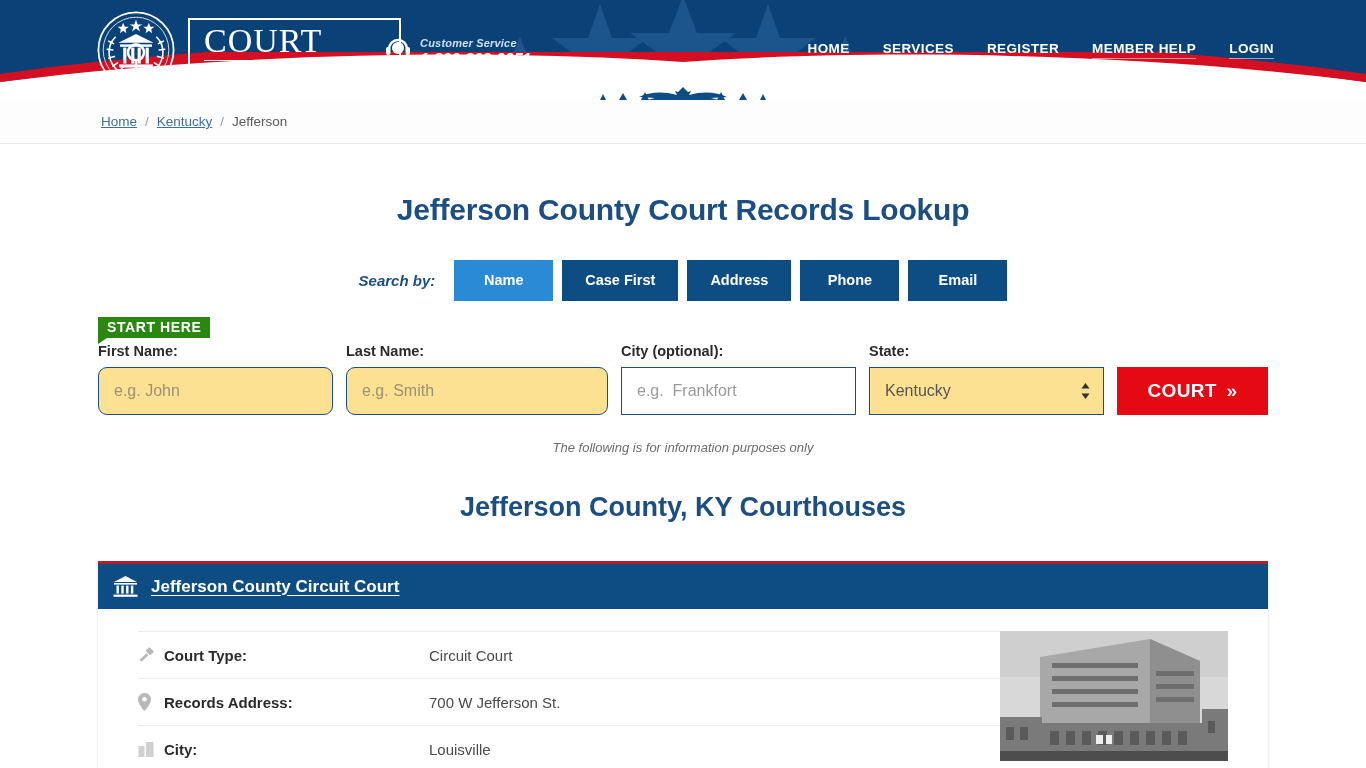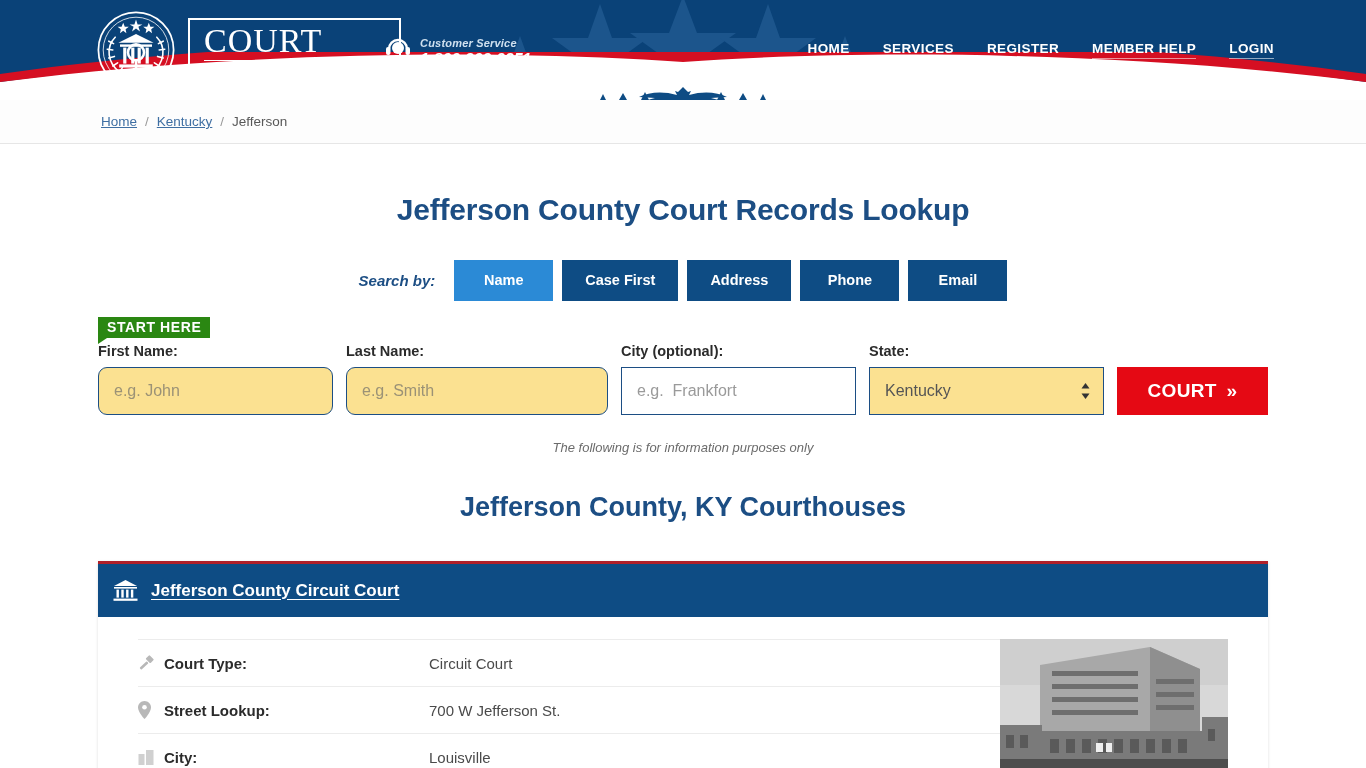--- a/index.html
+++ b/index.html
@@ -166,21 +166,21 @@
   }
 
   
   .card {
     margin:38px 98px 0 98px;
     border-top:3px solid #b02029;
     background:#ffffff;
     box-shadow:0 1px 3px rgba(0,0,0,.13);
   }
   .card-head {
-    background:#0e4c84; height:53px;
+    background:#0e4c84; height:45px;
     display:flex; align-items:center; gap:13px;
     padding-left:15px;
   }
   .bank-icon { width:25px; height:25px; flex:0 0 25px; }
   .card-head a {
     color:#ffffff; font-size:17px; font-weight:bold;
     text-decoration:underline; text-underline-offset:3px;
   }
   .card-body { display:flex; padding:0 0 0 0; }
   .card-info { flex:1; padding:22px 0 0 40px; }
@@ -382,21 +382,21 @@
           <span class="info-value">Circuit Court</span>
         </div>
 
         <div class="info-row">
           <span class="info-icon">
             <svg width="13" height="18" viewBox="0 0 13 18">
               <path d="M6.5,0 C10,0 13,2.9 13,6.4 C13,11 6.5,18 6.5,18 C6.5,18 0,11 0,6.4 C0,2.9 3,0 6.5,0 Z" fill="#b8b8b8"></path>
               <circle cx="6.5" cy="6.3" r="2.3" fill="#ffffff"></circle>
             </svg>
           </span>
-          <span class="info-label">Street Lookup:</span>
+          <span class="info-label">Records Address:</span>
           <span class="info-value">700 W Jefferson St.</span>
         </div>
 
         <div class="info-row">
           <span class="info-icon">
             <svg width="16" height="16" viewBox="0 0 16 16">
               <g fill="#d0d0d0">
                 <rect x="0.5" y="5" width="6" height="11"></rect>
                 <rect x="8" y="1" width="7.5" height="15"></rect>
               </g>

